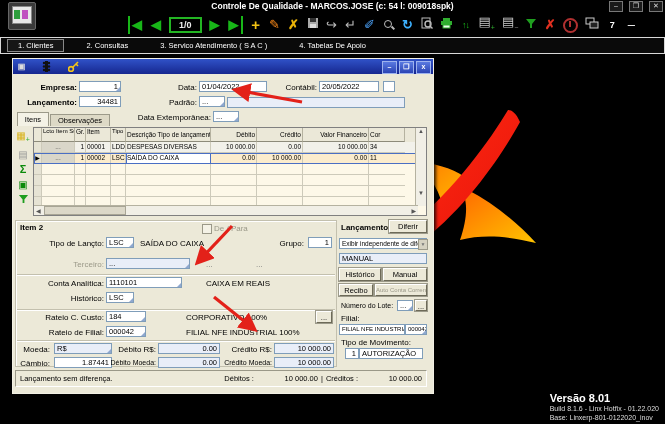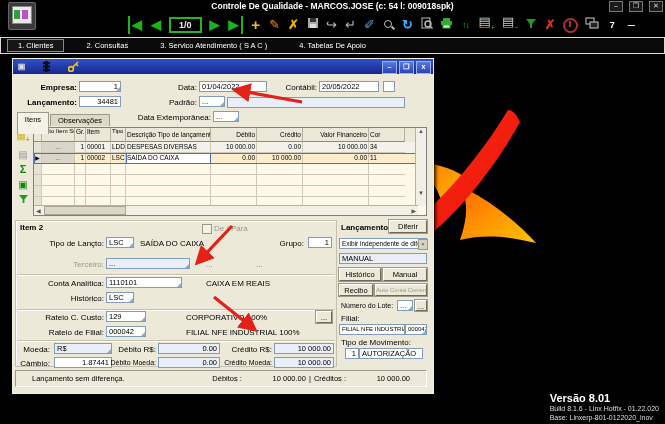--- a/index.html
+++ b/index.html
@@ -39,21 +39,21 @@
   .btn.dis{color:#9a9888;}
   .sep{position:absolute;height:1px;background:#c3c0ae;box-shadow:0 1px 0 #fff;}
   
   #dlg{left:12px;top:58px;width:420px;height:334px;background:#ece9d8;box-shadow:2px 2px 3px rgba(0,0,0,.8);border:1px solid #f2f0e4;}
   #dlg-title{left:0;top:0;width:100%;height:15px;background:linear-gradient(180deg,#3052c8,#16278f);color:#fff;font-size:8px;font-weight:bold;text-align:center;line-height:15px;}
   #dlg-title .dico{position:absolute;top:2px;width:11px;height:11px;font-size:8px;line-height:11px;text-align:center;}
   #dlg-btns{position:absolute;right:2px;top:2px;display:flex;gap:2px;}
   #dlg-btns span{width:13px;height:11px;background:linear-gradient(180deg,#5a7ae0,#2b44b4);border:1px solid #9db2ee;color:#fff;font-size:7px;line-height:10px;text-align:center;font-weight:bold;}
   #dlg-body{position:absolute;left:0;top:15px;width:420px;height:319px;}
   
-  .tab{position:absolute;height:22px;font-size:7.5px;text-align:center;line-height:14px;box-sizing:border-box;}
+  .tab{position:absolute;height:14px;font-size:7.5px;text-align:center;line-height:14px;box-sizing:border-box;}
   .tab.on{background:#f4f2e6;border:1px solid #9c9a8a;border-bottom:none;z-index:3;}
   .tab.off{background:#ddd9c6;border:1px solid #9c9a8a;border-bottom:none;height:12px;line-height:12px;}
   
   #grid-strip{left:2px;top:56px;width:16px;display:flex;flex-direction:column;gap:4px;align-items:center;}
   #grid-strip span{font-size:10px;line-height:11px;}
   #grid{left:20px;top:53px;width:394px;height:89px;border:1px solid #808080;background:#fdf8e8;box-sizing:border-box;}
   .grow{display:flex;height:11px;}
   .ghead{display:flex;height:14px;background:#ebe8d8;}
   .gc{box-sizing:border-box;border-right:1px solid #cdcaba;border-bottom:1px solid #cdcaba;font-size:6.5px;overflow:hidden;white-space:nowrap;padding:0 1px;line-height:10px;}
   .ghead .gc{border-right:1px solid #b5b2a0;border-bottom:1px solid #8d8b7b;line-height:7px;padding-top:0;}
@@ -64,21 +64,21 @@
   .dots{background:#d9d6c9;color:#555;text-align:center;}
   .selcol{background:#e6e3d4;text-align:center;font-size:6px;line-height:11px;}
   #vscroll{position:absolute;right:0;top:0;width:10px;height:78px;background:#f1efe6;border-left:1px solid #b5b2a0;font-size:6px;color:#555;text-align:center;}
   #hscroll{position:absolute;left:0;bottom:0;width:384px;height:9px;background:#f1efe6;border-top:1px solid #b5b2a0;font-size:6px;color:#555;display:flex;align-items:center;}
   #hthumb{width:80px;height:7px;background:#dcd8c8;border:1px solid #a8a595;margin-left:1px;}
   
   #item-panel{left:2px;top:146px;width:322px;height:147px;border:1px solid #c3c0ae;box-shadow:inset 1px 1px 0 #fff;box-sizing:border-box;}
   
   #lanc-panel{left:326px;top:146px;width:90px;height:147px;}
   
-  #dlg-status{left:2px;top:296px;width:412px;height:17px;border:1px solid;border-color:#9a9888 #fff #fff #9a9888;background:#ece9d8;display:flex;align-items:center;font-size:7.5px;padding:0 16px;box-sizing:border-box;}
+  #dlg-status{left:2px;top:296px;width:412px;height:17px;border:1px solid;border-color:#9a9888 #fff #fff #9a9888;background:#ece9d8;display:flex;align-items:center;font-size:7.5px;padding:0 4px;box-sizing:border-box;}
   
   #footer{right:6px;bottom:2px;text-align:left;color:#fff;}
   #footer .v{font-size:11px;font-weight:bold;}
   #footer .s{font-size:7px;color:#ddd;line-height:9px;}
   
   #arrows{left:0;top:0;width:665px;height:424px;pointer-events:none;z-index:50;}
   .chk{position:absolute;width:8px;height:8px;background:#f4f2e6;border:1px solid #9a9888;}
 </style>
 </head>
 <body>
@@ -340,21 +340,21 @@
       <span class="lbl rt" style="left:14px;top:58px;width:74px;">Conta Analítica:</span>
       <span class="fld lk" style="left:90px;top:56px;width:76px;">1110101</span>
       <span class="lbl" style="left:190px;top:58px;">CAIXA EM REAIS</span>
 
       <span class="lbl rt" style="left:14px;top:73px;width:74px;">Histórico:</span>
       <span class="fld lk" style="left:90px;top:71px;width:28px;">LSC</span>
 
       <div class="sep" style="left:1px;top:88px;width:318px;"></div>
 
       <span class="lbl rt" style="left:14px;top:92px;width:74px;">Rateio C. Custo:</span>
-      <span class="fld lk" style="left:90px;top:90px;width:40px;">129</span>
+      <span class="fld lk" style="left:90px;top:90px;width:40px;">184</span>
       <span class="lbl" style="left:170px;top:92px;">CORPORATIVO 100%</span>
       <span class="btn" style="left:300px;top:90px;width:16px;height:12px;">...</span>
 
       <span class="lbl rt" style="left:14px;top:107px;width:74px;">Rateio de Filial:</span>
       <span class="fld lk" style="left:90px;top:105px;width:40px;">000042</span>
       <span class="lbl" style="left:170px;top:107px;">FILIAL NFE INDUSTRIAL 100%</span>
 
       <div class="sep" style="left:1px;top:119px;width:318px;"></div>
 
       <span class="lbl rt" style="left:0px;top:124px;width:34px;">Moeda:</span>

